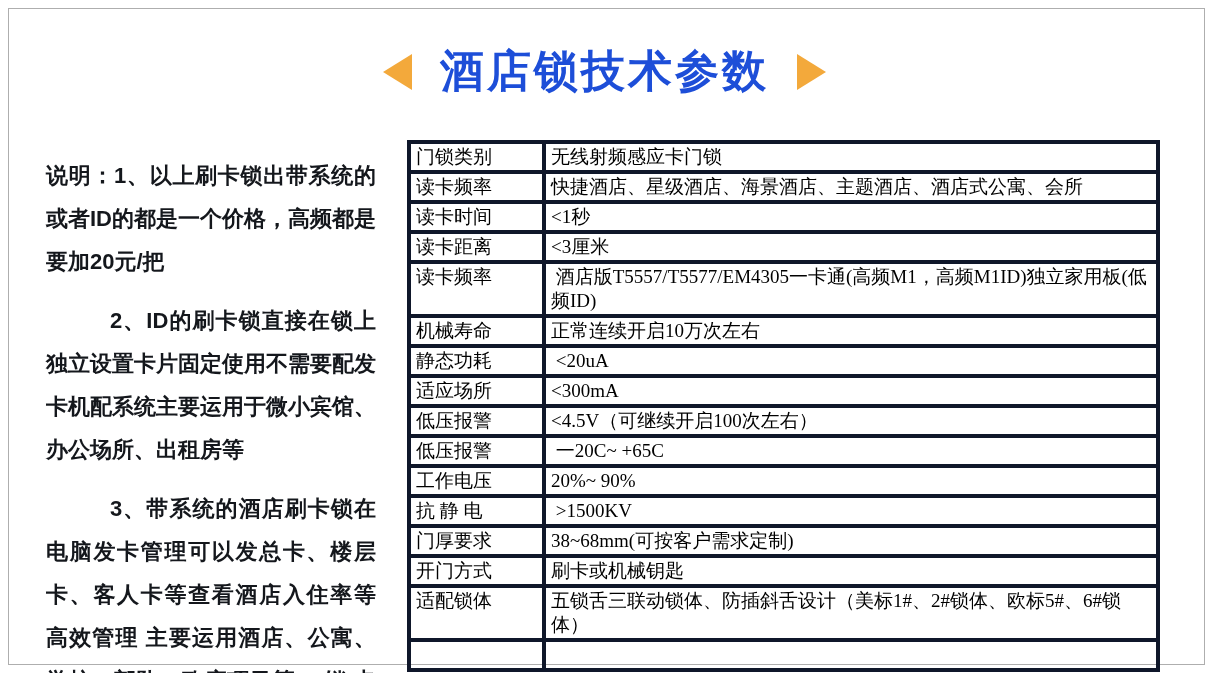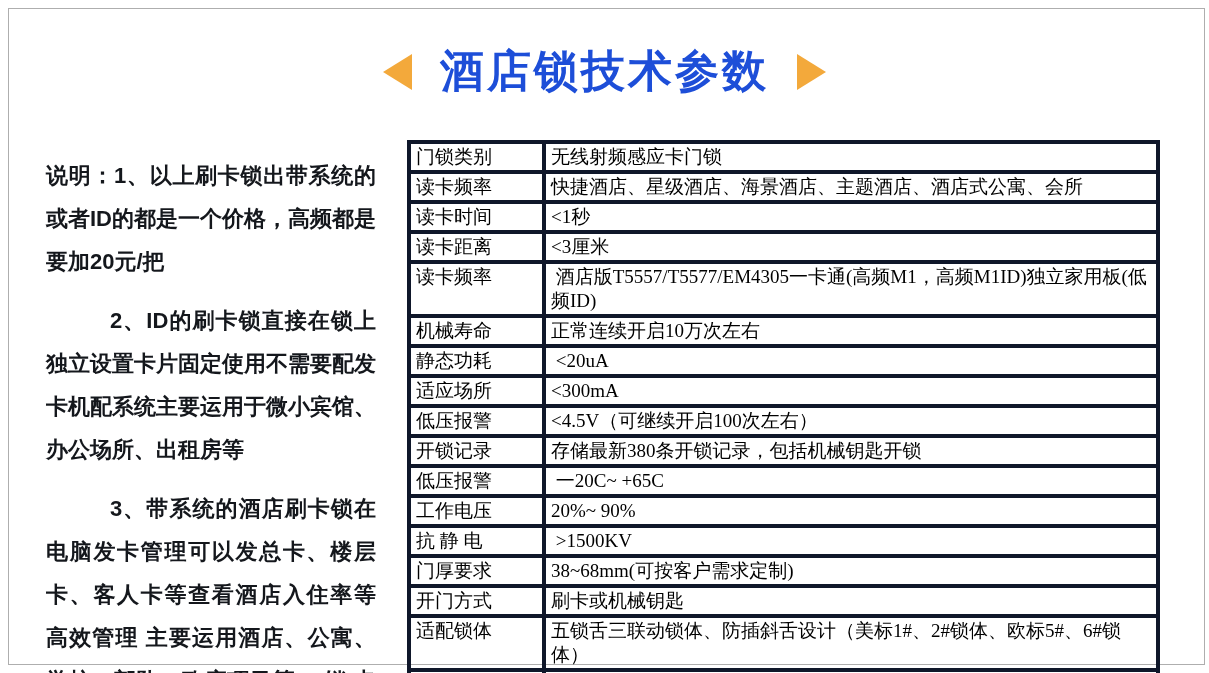--- a/index.html
+++ b/index.html
@@ -126,24 +126,20 @@
         </tr>
         <tr>
           <td class="label-cell">适应场所</td>
           <td class="value-cell">&lt;300mA</td>
         </tr>
         <tr>
           <td class="label-cell">低压报警</td>
           <td class="value-cell">&lt;4.5V（可继续开启100次左右）</td>
         </tr>
         <tr>
-          <td class="label-cell">开锁记录</td>
-          <td class="value-cell">存储最新380条开锁记录，包括机械钥匙开锁</td>
-        </tr>
-        <tr>
           <td class="label-cell">低压报警</td>
           <td class="value-cell"> 一20C~ +65C</td>
         </tr>
         <tr>
           <td class="label-cell">工作电压</td>
           <td class="value-cell">20%~ 90%</td>
         </tr>
         <tr>
           <td class="label-cell">抗 静 电</td>
           <td class="value-cell"> &gt;1500KV</td>

